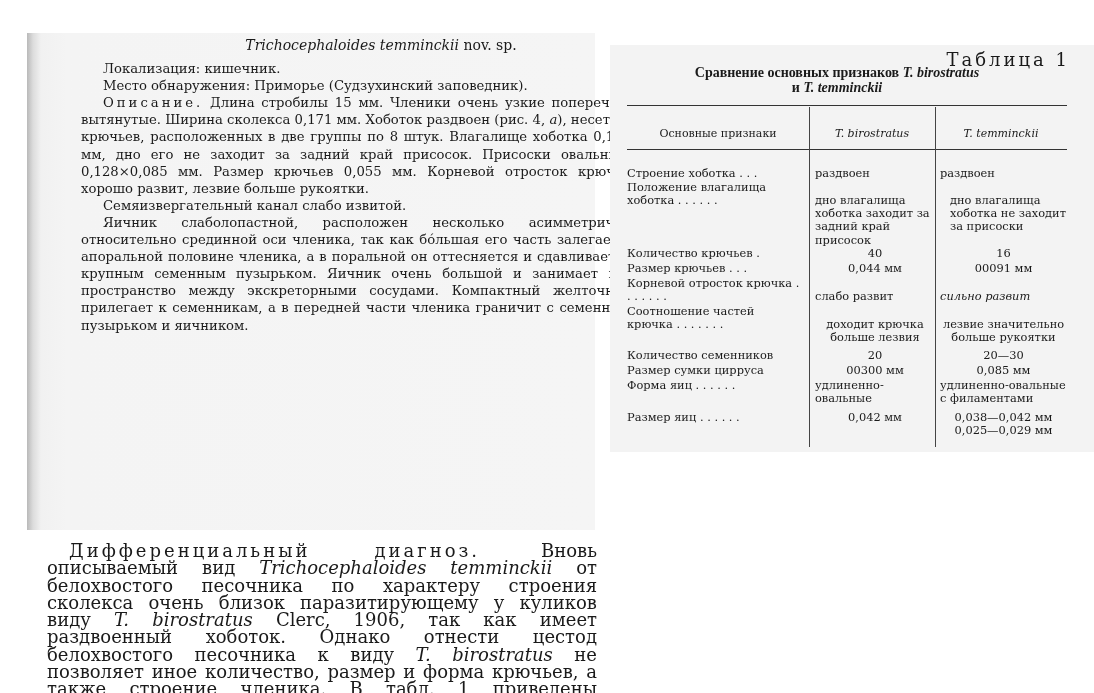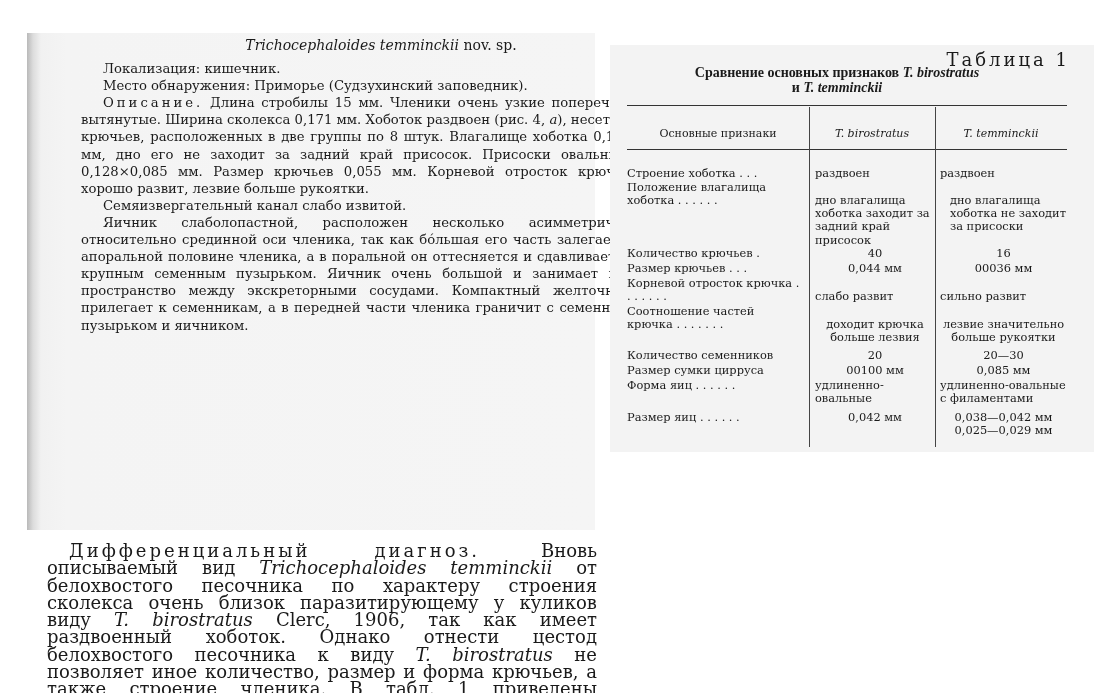--- a/index.html
+++ b/index.html
@@ -114,44 +114,44 @@
 
     <div class="row" style="top:142px;">
       <div class="c1">Количество крючьев .</div>
       <div class="c2 center">40</div>
       <div class="c3 center">16</div>
     </div>
 
     <div class="row" style="top:157px;">
       <div class="c1">Размер крючьев . . .</div>
       <div class="c2 center">0,044 мм</div>
-      <div class="c3 center">00036 мм</div>
+      <div class="c3 center">00091 мм</div>
     </div>
 
     <div class="row" style="top:172px;">
       <div class="c1" style="width:175px;">Корневой отросток крючка . . . . . . .</div>
       <div class="c2" style="top:13px;">слабо развит</div>
-      <div class="c3" style="top:13px;">сильно развит</div>
+      <div class="c3" style="top:13px;font-style:italic;">сильно развит</div>
     </div>
 
     <div class="row" style="top:200px;">
       <div class="c1" style="width:175px;">Соотношение частей крючка . . . . . . .</div>
       <div class="c2 center" style="top:13px;">доходит крючка больше лезвия</div>
       <div class="c3 center" style="top:13px;">лезвие значительно больше рукоятки</div>
     </div>
 
     <div class="row" style="top:244px;">
       <div class="c1">Количество семенников</div>
       <div class="c2 center">20</div>
       <div class="c3 center">20—30</div>
     </div>
 
     <div class="row" style="top:259px;">
       <div class="c1">Размер сумки цирруса</div>
-      <div class="c2 center">00100 мм</div>
+      <div class="c2 center">00300 мм</div>
       <div class="c3 center">0,085 мм</div>
     </div>
 
     <div class="row" style="top:274px;">
       <div class="c1">Форма яиц . . . . . .</div>
       <div class="c2">удлиненно-овальные</div>
       <div class="c3">удлиненно-овальные с филаментами</div>
     </div>
 
     <div class="row" style="top:306px;">

